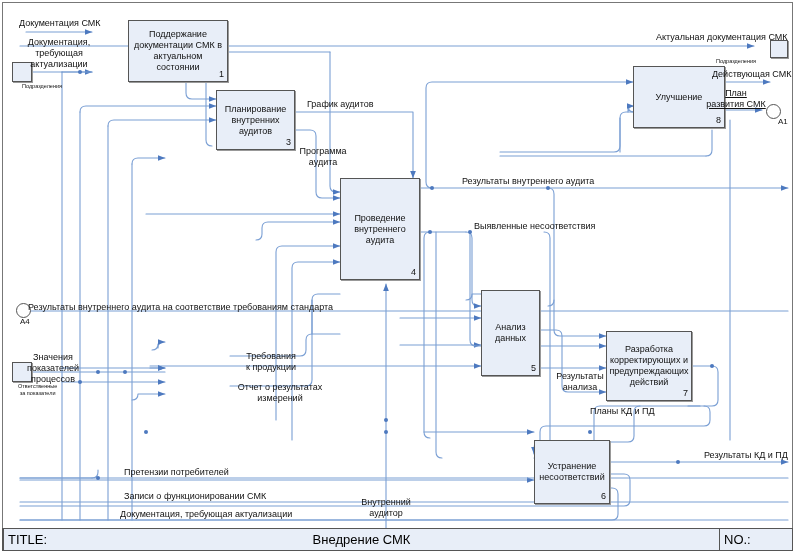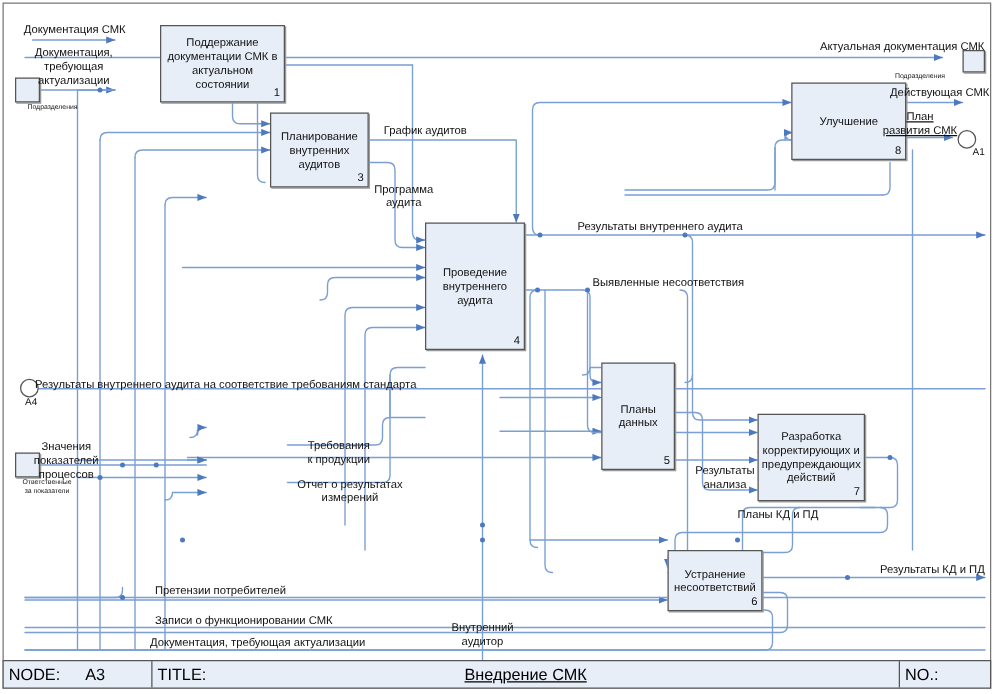--- a/index.html
+++ b/index.html
@@ -21,21 +21,21 @@
           background:#fff;box-sizing:border-box;}
   .tunlbl{position:absolute;font-size:8px;color:#111;}
   #titlebar{position:absolute;left:2px;top:528px;width:791px;height:23px;
             border:1px solid #555;box-sizing:border-box;background:#e8eef8;display:flex;}
   #titlebar .cell{display:flex;align-items:center;height:100%;box-sizing:border-box;
                   font-size:13px;color:#000;padding-left:4px;}
   #titlebar .sep{width:1px;background:#555;height:100%;}
   .c-node{width:118px;}
   .c-node .k{margin-right:20px;}
   .c-title{flex:1;position:relative;}
-  .c-title .ttxt{position:absolute;left:0;right:0;text-align:center;text-decoration:underline;}
+  .c-title .ttxt{position:absolute;left:0;right:0;text-align:center;}
   .c-no{width:72px;}
 </style>
 </head>
 <body>
 
 <div id="canvas">
 
   <div id="frame"></div>
 
   <svg class="wires" viewBox="0 0 797 555">
@@ -188,30 +188,30 @@
     <span class="blabel">Планирование внутренних аудитов</span>
     <span class="bnum">3</span>
   </div>
 
   <div class="box" style="left:340px;top:178px;width:80px;height:102px;">
     <span class="blabel">Проведение внутреннего аудита</span>
     <span class="bnum">4</span>
   </div>
 
   <div class="box" style="left:481px;top:290px;width:59px;height:86px;">
-    <span class="blabel">Планы данных</span>
+    <span class="blabel">Анализ данных</span>
     <span class="bnum">5</span>
   </div>
 
   <div class="box" style="left:606px;top:331px;width:86px;height:70px;">
     <span class="blabel">Разработка корректирующих и предупреждающих действий</span>
     <span class="bnum">7</span>
   </div>
 
-  <div class="box" style="left:534px;top:440px;width:76px;height:49px;">
+  <div class="box" style="left:534px;top:440px;width:76px;height:64px;">
     <span class="blabel">Устранение несоответствий</span>
     <span class="bnum">6</span>
   </div>
 
   <div class="box" style="left:633px;top:66px;width:92px;height:62px;">
     <span class="blabel">Улучшение</span>
     <span class="bnum">8</span>
   </div>
 
   <div class="extbox" style="left:12px;top:62px;width:20px;height:20px;"></div>
@@ -263,24 +263,20 @@
 
   <div class="lbl c" style="left:352px;top:449px;width:68px;text-align:center;margin-top:48px;">Внутренний<br>аудитор</div>
 
   <div class="lbl" style="left:124px;top:467px;text-align:center;">Претензии потребителей</div>
 
   <div class="lbl" style="left:124px;top:491px;">Записи о функционировании СМК</div>
 
   <div class="lbl" style="left:120px;top:509px;">Документация, требующая актуализации</div>
 
   <div id="titlebar">
-    <div class="cell c-node">
-      <span class="k">NODE:</span>
-      <span>A3</span>
-    </div>
     <div class="sep"></div>
     <div class="cell c-title">
       <span>TITLE:</span>
       <span class="ttxt">Внедрение СМК</span>
     </div>
     <div class="sep"></div>
     <div class="cell c-no">
       <span>NO.:</span>
     </div>
   </div>

